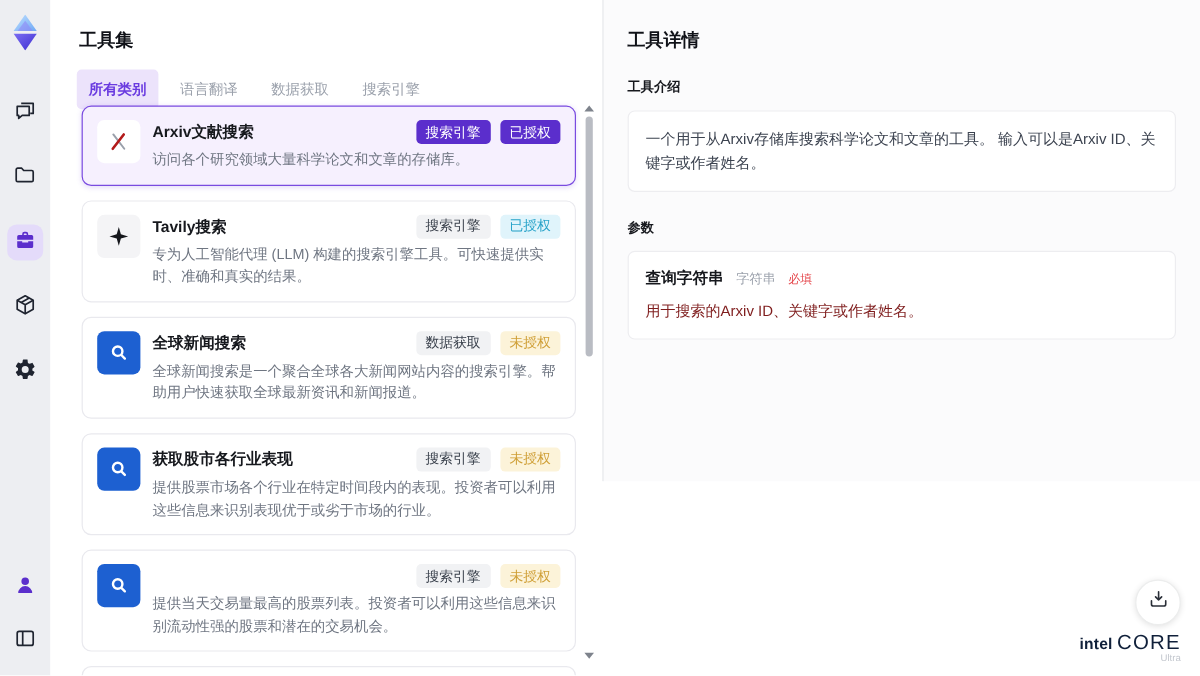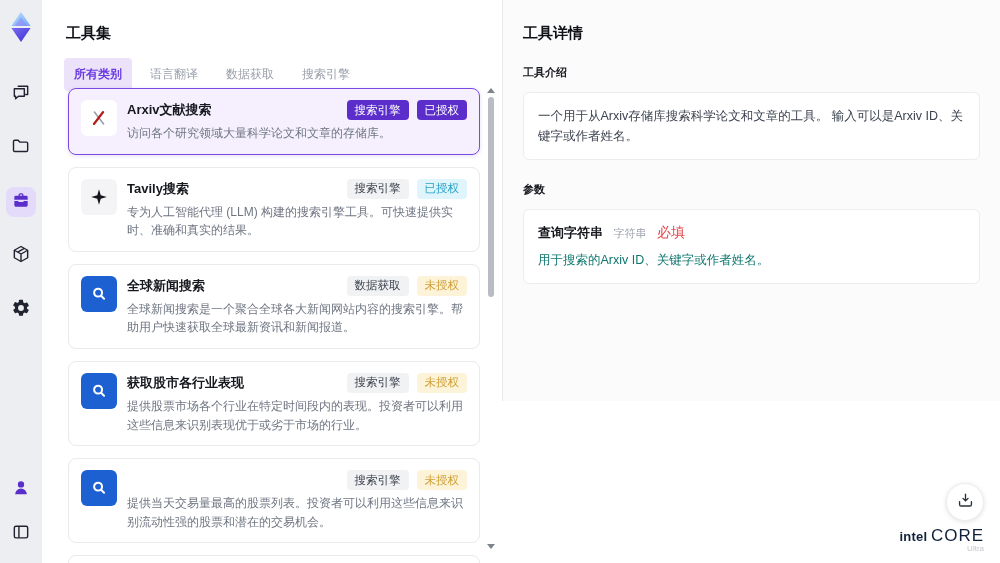--- a/index.html
+++ b/index.html
@@ -46,22 +46,22 @@
   .vs-thumb { width:6px; margin:4px auto; height:200px; border-radius:3px; background:#b9bcc3; cursor:pointer; }
 
   
   .details { position:absolute; left:502px; top:0; width:498px; height:401px; background:#fbfbfc; border-left:1px solid #e7e8ec; padding:24px 20px; }
   .details h2 { font-size:15px; font-weight:bold; color:#101218; }
   .details h3 { font-size:11px; font-weight:bold; color:#16181d; margin-top:22px; }
   .box { background:#fff; border:1px solid #ededf0; border-radius:6px; padding:13px 14px; margin-top:12px; }
   .intro-text { font-size:12.5px; color:#3c4350; line-height:1.6; }
   .param-name { font-size:13px; font-weight:bold; color:#16181d; }
   .param-type { font-size:11px; color:#9aa0ab; margin-left:6px; }
-  .param-req { font-size:14px; color:#e5484d; margin-left:6px; }
-  .param-desc { font-size:12.5px; color:#0f766e; margin-top:9px; line-height:1.5; }
+  .param-req { font-size:10px; color:#e5484d; margin-left:6px; }
+  .param-desc { font-size:12.5px; color:#7f1d1d; margin-top:9px; line-height:1.5; }
 
   
   .fab { position:absolute; right:16px; bottom:42px; width:38px; height:38px; border-radius:50%; background:#fff;
          border:1px solid #eceded; box-shadow:0 1px 5px rgba(0,0,0,.12); display:flex; align-items:center; justify-content:center; cursor:pointer; }
   .brand { position:absolute; right:16px; bottom:10px; text-align:right; line-height:1.05; }
   .brand .row { font-size:13px; color:#10203a; }
   .brand .intel { font-weight:bold; letter-spacing:.2px; }
   .brand .core { font-size:17px; letter-spacing:1px; }
   .brand .sub { font-size:8px; color:#c2c6cd; }
 </style>

